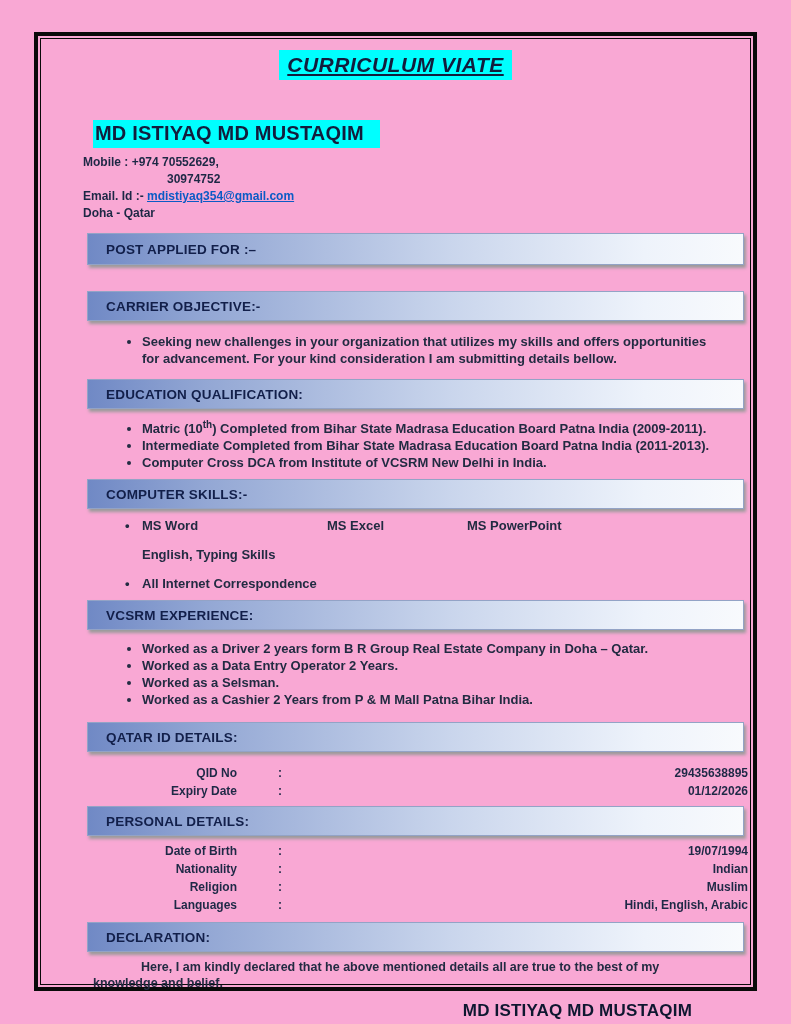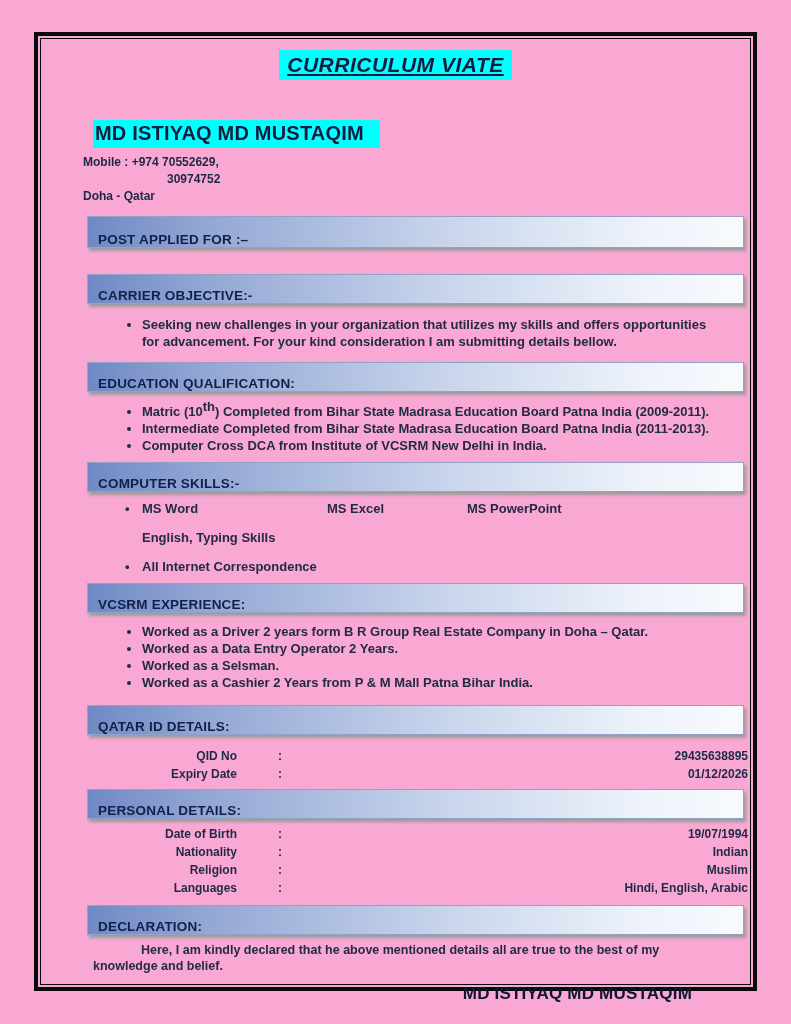--- a/index.html
+++ b/index.html
@@ -36,21 +36,21 @@
 
   .contact{margin:6px 0 0 40px;font-size:12px;line-height:17px;color:#1d2845;}
   .contact .indent{margin-left:84px;}
   .email-link{color:#0b5bc5;text-decoration:underline;cursor:pointer;}
 
   .bar{
     height:28px;margin:0 4px 0 44px;
     background:linear-gradient(90deg,#7089c5 0%,#93a7d4 18%,#c9d5ec 55%,#eef3fb 85%,#f8fafd 100%);
     border:1px solid #93a3c6;
     box-shadow:2px 3px 3px #9b9b9b;
-    display:flex;align-items:flex-end;padding-left:10px;
+    display:flex;align-items:center;padding-left:18px;
     font-size:13.5px;color:#121f4a;letter-spacing:.2px;
   }
   .post-bar{height:30px;margin-top:11px;}
   .post-value{
     font-style:italic;text-decoration:underline;font-size:14.5px;
     margin-left:80px;color:#0e1d48;
   }
 
   .mt-carrier{margin-top:26px;}
   .mt-edu{margin-top:12px;}
@@ -59,21 +59,21 @@
   .mt-qatar{margin-top:14px;}
   .mt-personal{margin-top:6px;}
   .mt-decl{margin-top:8px;}
 
   ul.blist{
     margin:12px 12px 0 0;padding-left:99px;
     list-style:disc outside;font-size:13px;line-height:17px;color:#222b42;
   }
   ul.blist.tight{margin-top:11px;}
   ul.objective li{max-width:572px;}
-  sup{font-size:13px;vertical-align:super;line-height:0;margin-top:44px;}
+  sup{font-size:10px;vertical-align:super;line-height:0;margin-top:44px;}
 
   .skills{
     display:grid;grid-template-columns:185px 140px auto;row-gap:12px;
     margin:8px 0 0 99px;font-size:13px;line-height:17px;color:#222b42;
   }
   .skill{position:relative;}
   .skill.bulleted::before{content:"\2022";position:absolute;left:-17px;}
   .span2{grid-column:1 / span 2;}
 
   .details{margin:12px 0 0 52px;font-size:12px;line-height:18px;color:#1e2946;text-align:right;}
@@ -100,20 +100,21 @@
         <span class="title-text">CURRICULUM VIATE</span>
       </div>
 
       <div class="name-line">
         <span class="name-text">MD ISTIYAQ MD MUSTAQIM</span>
       </div>
 
       <div class="contact">
         <div><span>Mobile : </span><span>+974 70552629,</span></div>
         <div class="indent">30974752</div>
+        <div><span>Email. Id :- </span><a class="email-link">mdistiyaq354@gmail.com</a></div>
         <div>Doha - Qatar</div>
       </div>
 
       <div class="bar post-bar">
         <span>POST APPLIED FOR :–</span>
       </div>
 
       <div class="bar mt-carrier">
         <span>CARRIER OBJECTIVE:-</span>
       </div>

